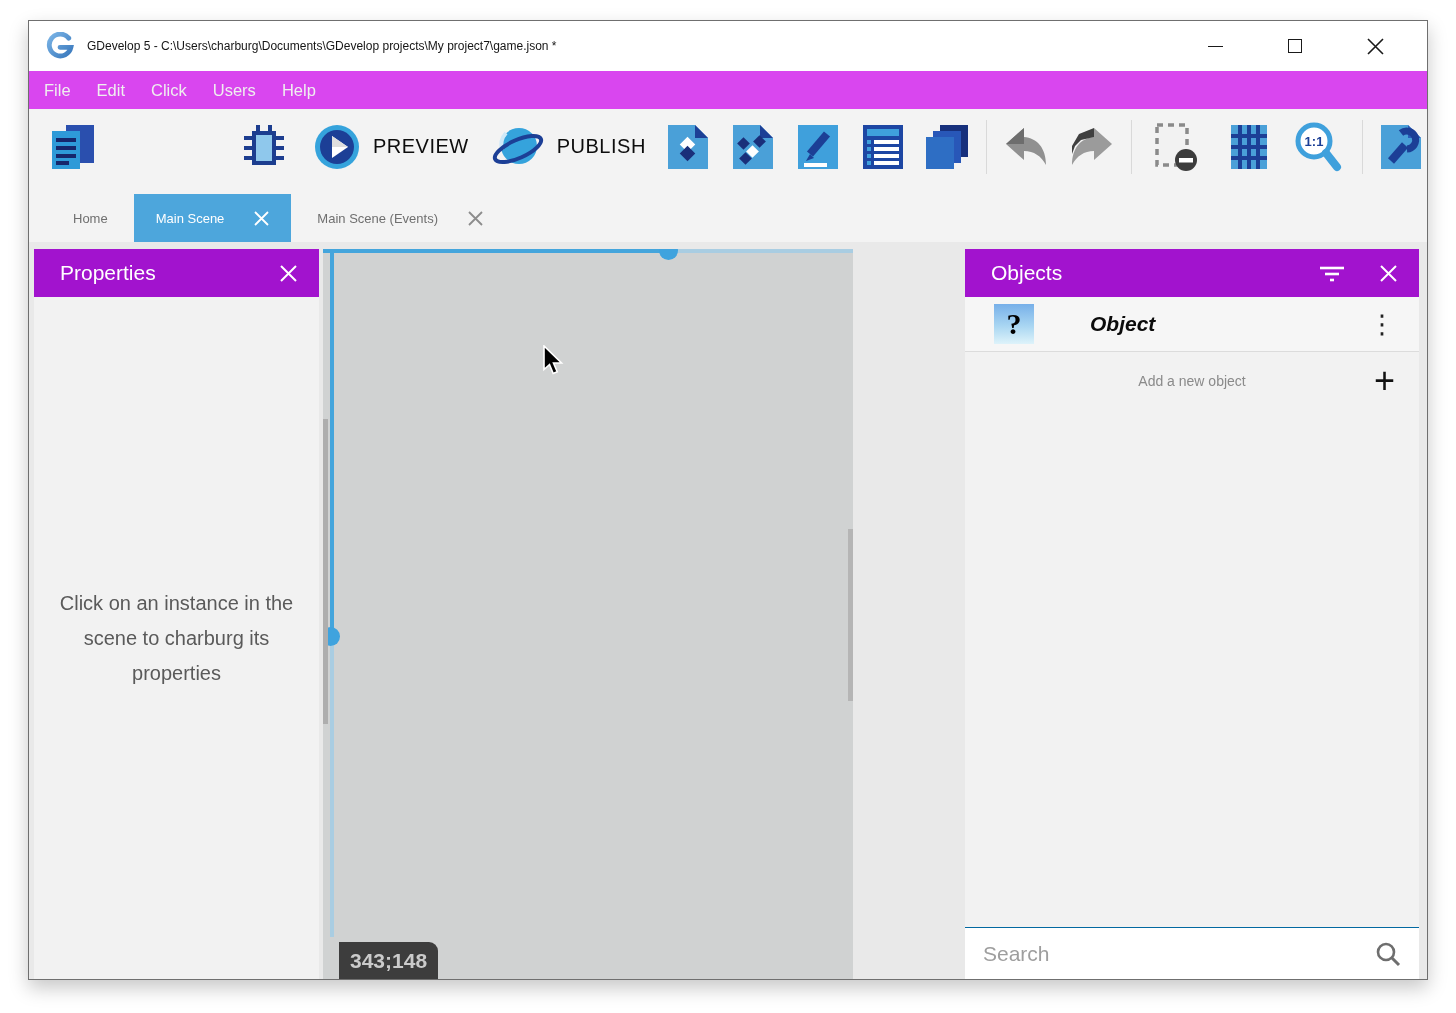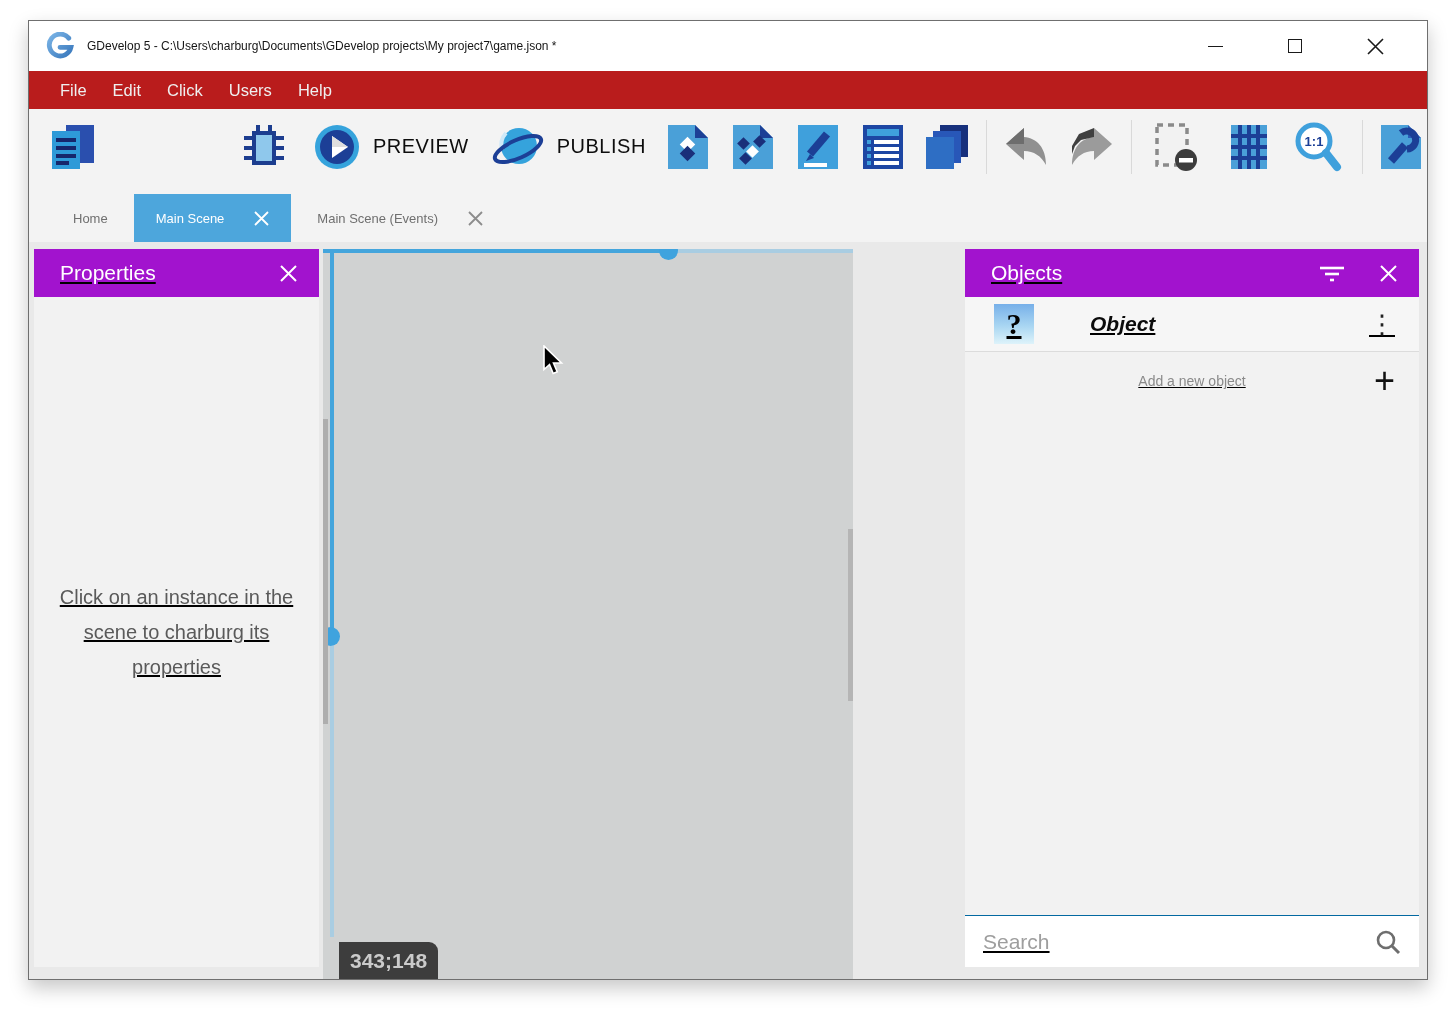--- a/index.html
+++ b/index.html
@@ -13,38 +13,38 @@
   
   .titlebar { height:50px; flex:0 0 auto; display:flex; align-items:center; background:#fff; }
   .logo { margin-left:17px; display:flex; }
   .title-text { margin-left:13px; font-size:12px; color:#151515; white-space:nowrap; }
   .win-controls { margin-left:auto; display:flex; height:100%; padding-right:12px; }
   .win-btn { width:80px; height:100%; display:flex; align-items:center; justify-content:center; cursor:default; }
   .min-glyph { display:block; width:15px; border-top:1.6px solid #1a1a1a; }
   .max-glyph { display:block; width:14px; height:14px; border:1.6px solid #1a1a1a; }
 
   
-  .menubar { height:38px; flex:0 0 auto; background:#b91c1c; display:flex; align-items:center; padding-left:18px; }
+  .menubar { height:38px; flex:0 0 auto; background:#d946ef; display:flex; align-items:center; padding-left:2px; }
   .menu-item { color:#efefef; font-size:16.5px; padding:0 13px; line-height:38px; }
 
   
   .toolbar { height:75px; flex:0 0 auto; background:#f3f3f3; display:flex; align-items:center; }
   .tool-btn { display:flex; align-items:center; flex:0 0 auto; }
   .tool-label { font-size:20px; color:#0d0d0d; margin-left:12px; letter-spacing:.5px; }
   .tool-sep { width:1px; height:54px; background:#d9d9d9; flex:0 0 auto; }
 
   
   .tabbar { height:58px; flex:0 0 auto; background:#f3f3f3; display:flex; align-items:flex-end; padding-left:18px; }
   .tab { height:48px; display:flex; align-items:center; padding:0 26px; font-size:13px; color:#6f6f6f; }
   .tab.active { background:#4da6dc; color:#ffffff; padding:0 22px; }
   .tab-close { display:flex; margin-left:30px; }
 
   
   .content { flex:1; position:relative; background:#e9e9e9; }
-  .panel { position:absolute; top:7px; bottom:12px; display:flex; flex-direction:column; background:#f2f2f2;text-decoration:underline; }
+  .panel { position:absolute; top:7px; bottom:0; display:flex; flex-direction:column; background:#f2f2f2; }
   .panel-header { height:48px; flex:0 0 auto; background:#a213ce; display:flex; align-items:center; }
   .panel-title { color:#fff; font-size:21px; margin-left:26px; flex:1; }
   .header-icon { display:flex; margin-right:22px; }
   .filter-wrap { margin-right:34px; display:flex; }
 
   .properties { left:5px; width:285px; }
   .properties-body { flex:1; display:flex; align-items:center; justify-content:center; }
   .empty-message { width:262px; text-align:center; font-size:20px; line-height:1.75; color:#5a5a5a; }
 
   

